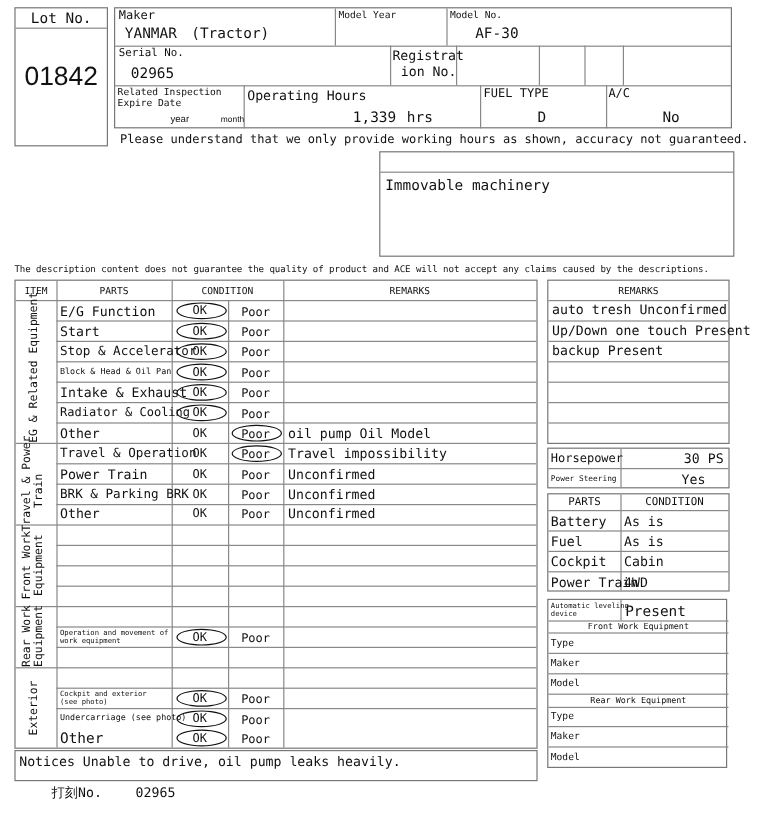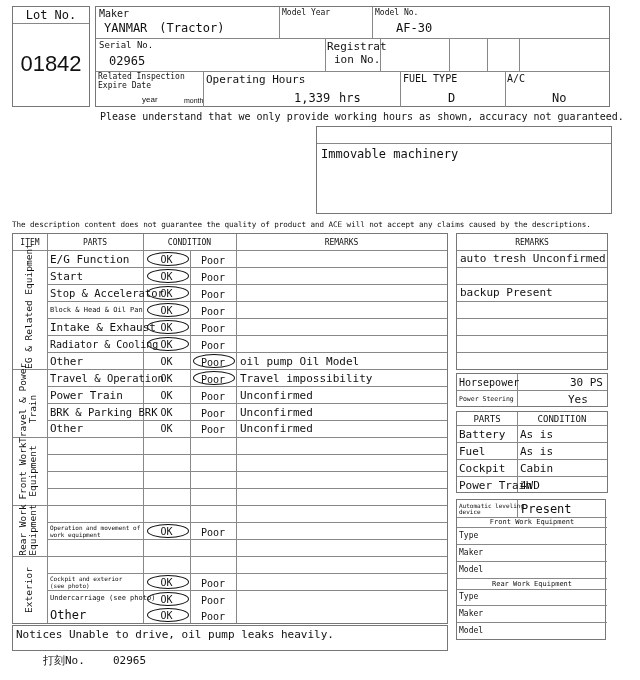--- a/index.html
+++ b/index.html
@@ -10,21 +10,21 @@
   .vl{position:absolute;width:0;border-left:1px solid #888;}
   .oval{position:absolute;border:1.5px solid #111;border-radius:50%;box-sizing:border-box;}
   .s8{font-size:8px;} .s9{font-size:9px;} .s10{font-size:10px;} .s11{font-size:11px;} .s12{font-size:12px;}
   .vert{position:absolute;transform:rotate(-90deg);transform-origin:center center;white-space:nowrap;text-align:center;font-size:9.5px;line-height:1.05;}
   .row-text{position:absolute;font-size:11px;white-space:nowrap;}
   .cnd{position:absolute;font-size:10px;text-align:center;}
 </style>
 </head>
 <body>
 
-<div class="box" style="left:12px;top:6px;width:78px;height:101px;">
+<div class="box" style="left:12px;top:6px;width:78px;height:116px;">
   <div class="hl" style="left:0;top:16px;width:76px;"></div>
   <div class="t s12" style="left:0;width:76px;top:2px;text-align:center;">Lot No.</div>
   <div class="t" style="left:0;width:76px;top:46px;text-align:center;font-size:22px;font-family:'Liberation Sans',sans-serif;">01842</div>
 </div>
 
 <div class="box" style="left:95px;top:6px;width:515px;height:101px;">
 
   <div class="hl" style="left:0;top:31px;width:513px;"></div>
   <div class="hl" style="left:0;top:64px;width:513px;"></div>
 
@@ -238,20 +238,21 @@
 <div class="box" style="left:456px;top:233px;width:152px;height:137px;">
   <div class="hl" style="left:0;top:16px;width:150px;"></div>
   <div class="hl" style="left:0;top:33px;width:150px;"></div>
   <div class="hl" style="left:0;top:50px;width:150px;"></div>
   <div class="hl" style="left:0;top:67px;width:150px;"></div>
   <div class="hl" style="left:0;top:84px;width:150px;"></div>
   <div class="hl" style="left:0;top:101px;width:150px;"></div>
   <div class="hl" style="left:0;top:118px;width:150px;"></div>
   <div class="t s8" style="left:0;width:150px;top:5px;text-align:center;">REMARKS</div>
   <div class="t s11" style="left:3px;top:19px;">auto tresh Unconfirmed</div>
+  <div class="t s11" style="left:3px;top:36px;">Up/Down one touch Present</div>
   <div class="t s11" style="left:3px;top:53px;">backup Present</div>
 </div>
 
 <div class="box" style="left:456px;top:373px;width:152px;height:34px;">
   <div class="hl" style="left:0;top:16px;width:150px;"></div>
   <div class="vl" style="left:60px;top:0;height:32px;"></div>
   <div class="t s10" style="left:2px;top:4px;">Horsepower</div>
   <div class="t s11" style="right:4px;top:3px;">30 PS</div>
   <div class="t" style="left:2px;top:22px;font-size:6.5px;">Power Steering</div>
   <div class="t s11" style="left:63px;top:20px;margin-left:48px;">Yes</div>

